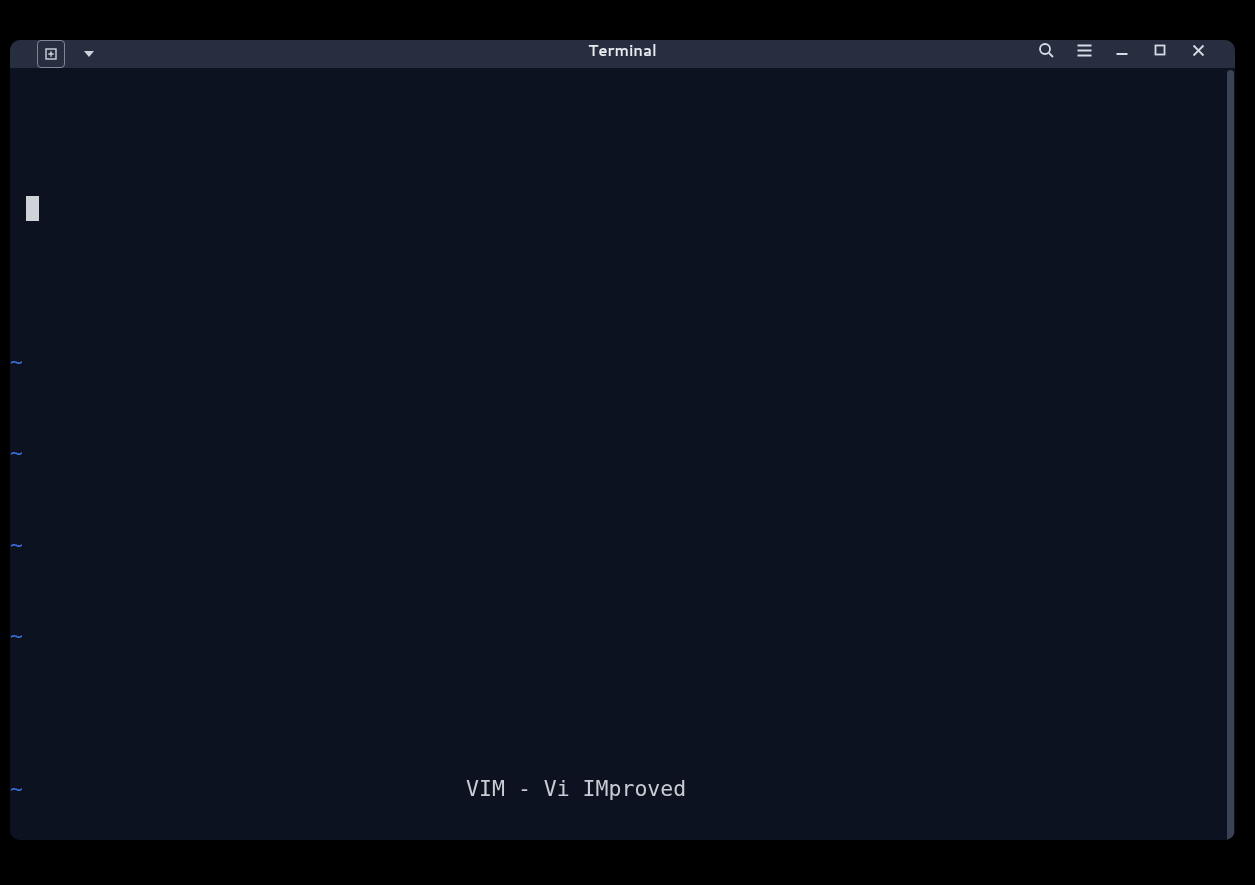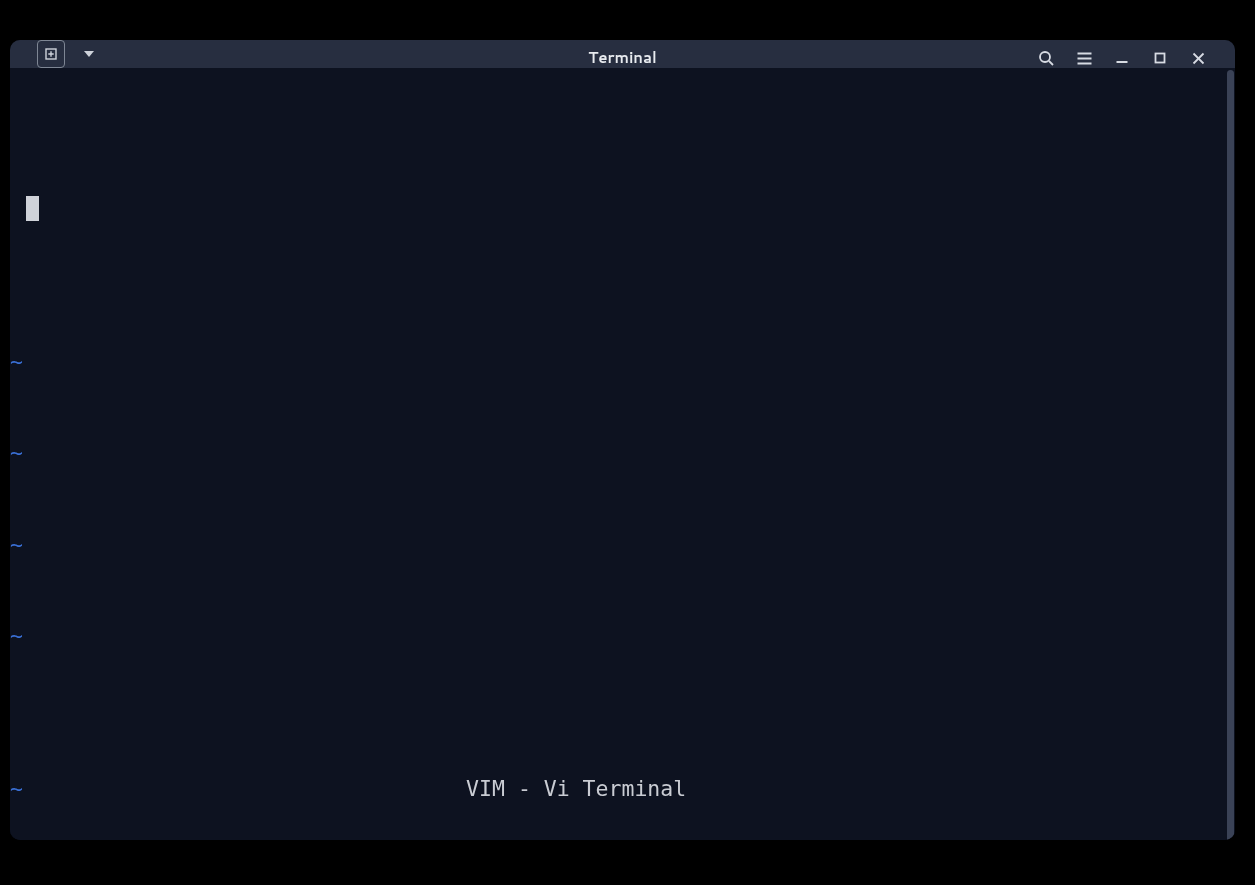--- a/index.html
+++ b/index.html
@@ -22,21 +22,21 @@
       border-radius: 10px;
       overflow: hidden;
       display: flex;
       flex-direction: column;
       box-shadow: 0 3px 14px rgba(0,0,0,0.6);
     }
     .titlebar {
       height: 48px;
       background: #272e40;
       display: flex;
-      align-items: flex-end;
+      align-items: flex-start;
       padding: 0 27px;
       color: #d5dae3;
       font-family: "Cantarell", "DejaVu Sans", sans-serif;
       font-weight: 700;
       font-size: 15px;
       position: relative;
     }
     .titlebar-left {
       display: flex;
       align-items: center;
@@ -204,21 +204,21 @@
       <span class="rowtext"><span class="cursor-cell"></span></span>
     </div>
 
     
     <div class="term-row"><span class="tilde">~</span><span class="rowtext"></span></div>
     <div class="term-row"><span class="tilde">~</span><span class="rowtext"></span></div>
     <div class="term-row"><span class="tilde">~</span><span class="rowtext"></span></div>
     <div class="term-row"><span class="tilde">~</span><span class="rowtext"></span></div>
 
     
-    <div class="term-row"><span class="tilde">~</span><span class="rowtext">                                  <span>VIM - Vi Terminal</span></span></div>
+    <div class="term-row"><span class="tilde">~</span><span class="rowtext">                                  <span>VIM - Vi IMproved</span></span></div>
     
 
     
     
     
     
     
 
     
 

